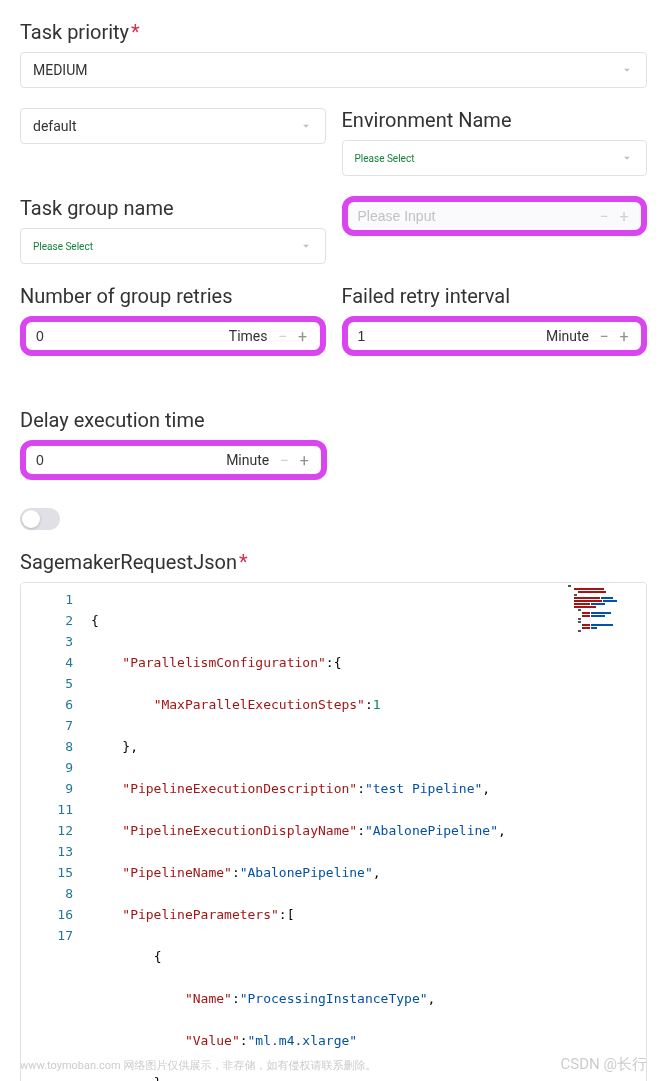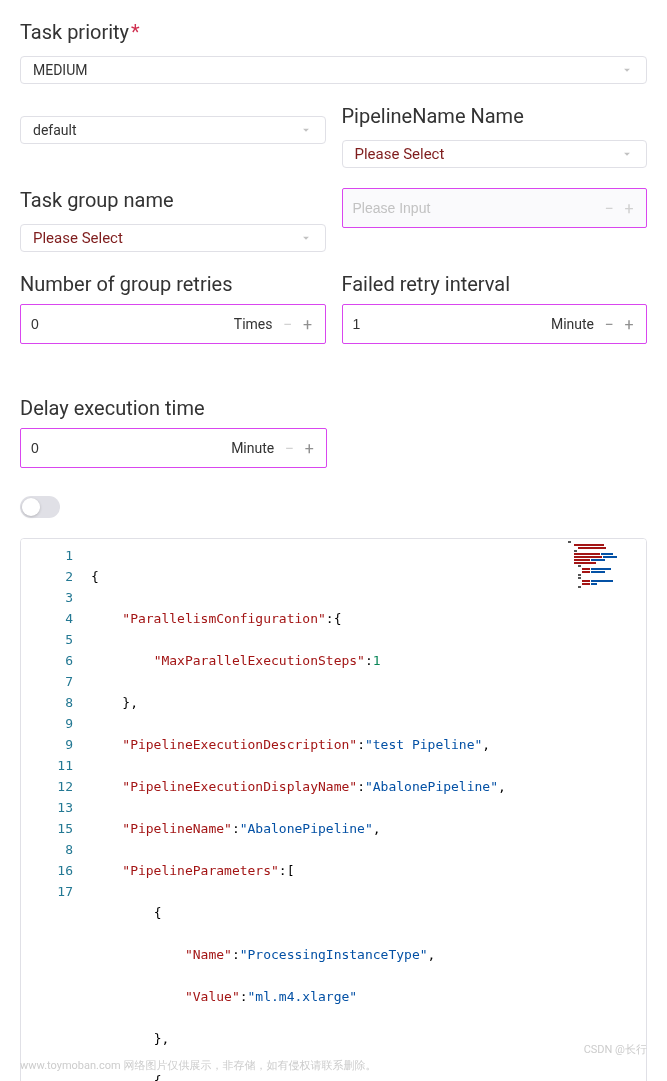--- a/index.html
+++ b/index.html
@@ -1,25 +1,25 @@
 <!DOCTYPE html>
 <html><head>
   <meta charset="utf-8">
   <style>
     * { box-sizing: border-box; margin: 0; padding: 0; }
     body { font-family: -apple-system, BlinkMacSystemFont, "Segoe UI", Roboto, sans-serif; background: #fff; padding: 20px; width: 667px; color: #333; }
     .form-row { display: flex; gap: 16px; margin-bottom: 20px; }
     .form-col { flex: 1; }
     .label { font-size: 20px; color: #333; margin-bottom: 8px; display: block; font-weight: 400; }
     .required { color: #d03050; margin-left: 2px; }
-    .select { position: relative; border: 1px solid #e0e0e6; border-radius: 4px; height: 28px; display: flex; align-items: center; padding: 8px 12px; cursor: pointer; background: #fff; margin-top: 12px; }
+    .select { position: relative; border: 1px solid #e0e0e6; border-radius: 4px; height: 36px; display: flex; align-items: center; padding: 8px 12px; cursor: pointer; background: #fff; }
     .select-value { flex: 1; font-size: 14px; color: #333; }
-    .select-placeholder { flex: 1; font-size: 15px; color: #7f1d1d; }
+    .select-placeholder { flex: 1; font-size: 10px; color: #15803d; }
     .chevron { width: 14px; height: 14px; color: #c2c2c2; }
-    .input-number { border: 1px solid #d946ef; border-radius: 2px; height: 40px; display: flex; align-items: center; padding: 0 10px; background: #fff; }
+    .input-number { border: 6px solid #d946ef; border-radius: 12px; height: 40px; display: flex; align-items: center; padding: 0 10px; background: #fff; }
     .input-number.disabled { background: #fafafc; }
     .input-number input { border: none; outline: none; flex: 1; font-size: 14px; background: transparent; color: #333; width: 50px; }
     .input-number .placeholder-input::placeholder { color: #c2c2c2; }
     .unit { font-size: 14px; color: #333; margin: 0 8px; }
     .stepper { display: flex; align-items: center; gap: 6px; }
     .step-btn { color: #909090; font-size: 16px; cursor: pointer; user-select: none; width: 14px; text-align: center; }
     .step-btn.disabled { color: #d0d0d0; }
     .switch { width: 40px; height: 22px; background: #e0e0e6; border-radius: 11px; position: relative; cursor: pointer; margin-top: 8px; }
     .switch::after { content: ""; position: absolute; width: 18px; height: 18px; background: #fff; border-radius: 50%; top: 2px; left: 2px; box-shadow: 0 1px 3px rgba(0,0,0,0.2); }
     .code-editor { border: 1px solid #e0e0e6; border-radius: 4px; position: relative; font-family: "Menlo", "Monaco", "Consolas", monospace; font-size: 13px; overflow: hidden; }
@@ -32,21 +32,21 @@
     .mm-seg { height: 2px; }
     .mm-red { background: #a31515; }
     .mm-blue { background: #0451a5; }
     .mm-black { background: #555; }
     .tok-brace { color: #000; }
     .tok-key { color: #a31515; }
     .tok-str { color: #0451a5; }
     .tok-num { color: #098658; }
     .tok-punc { color: #000; }
     .footer-text { position: fixed; bottom: 8px; left: 20px; font-size: 11px; color: #ccc; }
-    .watermark { position: fixed; bottom: 24px; right: 20px; font-size: 11px; color: #ccc; }
+    .watermark { position: fixed; bottom: 7px; right: 20px; font-size: 15px; color: #ccc; }
   </style>
 </head>
 <body>
 
 <div class="form-row">
   <div class="form-col">
     <label class="label"><span>Task priority</span><span class="required">*</span></label>
     <div class="select">
       <span class="select-value">MEDIUM</span>
       <svg class="chevron" viewBox="0 0 24 24">
@@ -59,21 +59,21 @@
 <div class="form-row">
   <div class="form-col">
     <div class="select">
       <span class="select-value">default</span>
       <svg class="chevron" viewBox="0 0 24 24">
           <path fill="currentColor" d="M7 10l5 5 5-5z"></path>
         </svg>
     </div>
   </div>
   <div class="form-col">
-    <label class="label">PipelineName Name</label>
+    <label class="label">Environment Name</label>
     <div class="select">
       <span class="select-placeholder">Please Select</span>
       <svg class="chevron" viewBox="0 0 24 24">
           <path fill="currentColor" d="M7 10l5 5 5-5z"></path>
         </svg>
     </div>
   </div>
 </div>
 
 <div class="form-row">
@@ -136,20 +136,21 @@
   </div>
 </div>
 
 <div class="form-row">
   <div class="form-col">
     <div class="switch"></div>
   </div>
 </div>
 
 <div style="margin-bottom: 20px;">
+  <label class="label"><span>SagemakerRequestJson</span><span class="required">*</span></label>
   <div class="code-editor">
     <div class="minimap">
       <div class="minimap-lines">
         <div class="minimap-line">
             <span class="mm-seg mm-black" style="width:3px"></span>
           </div>
         <div class="minimap-line">
             <span class="mm-seg mm-red" style="width:30px;margin-left:6px"></span>
           </div>
         <div class="minimap-line">

